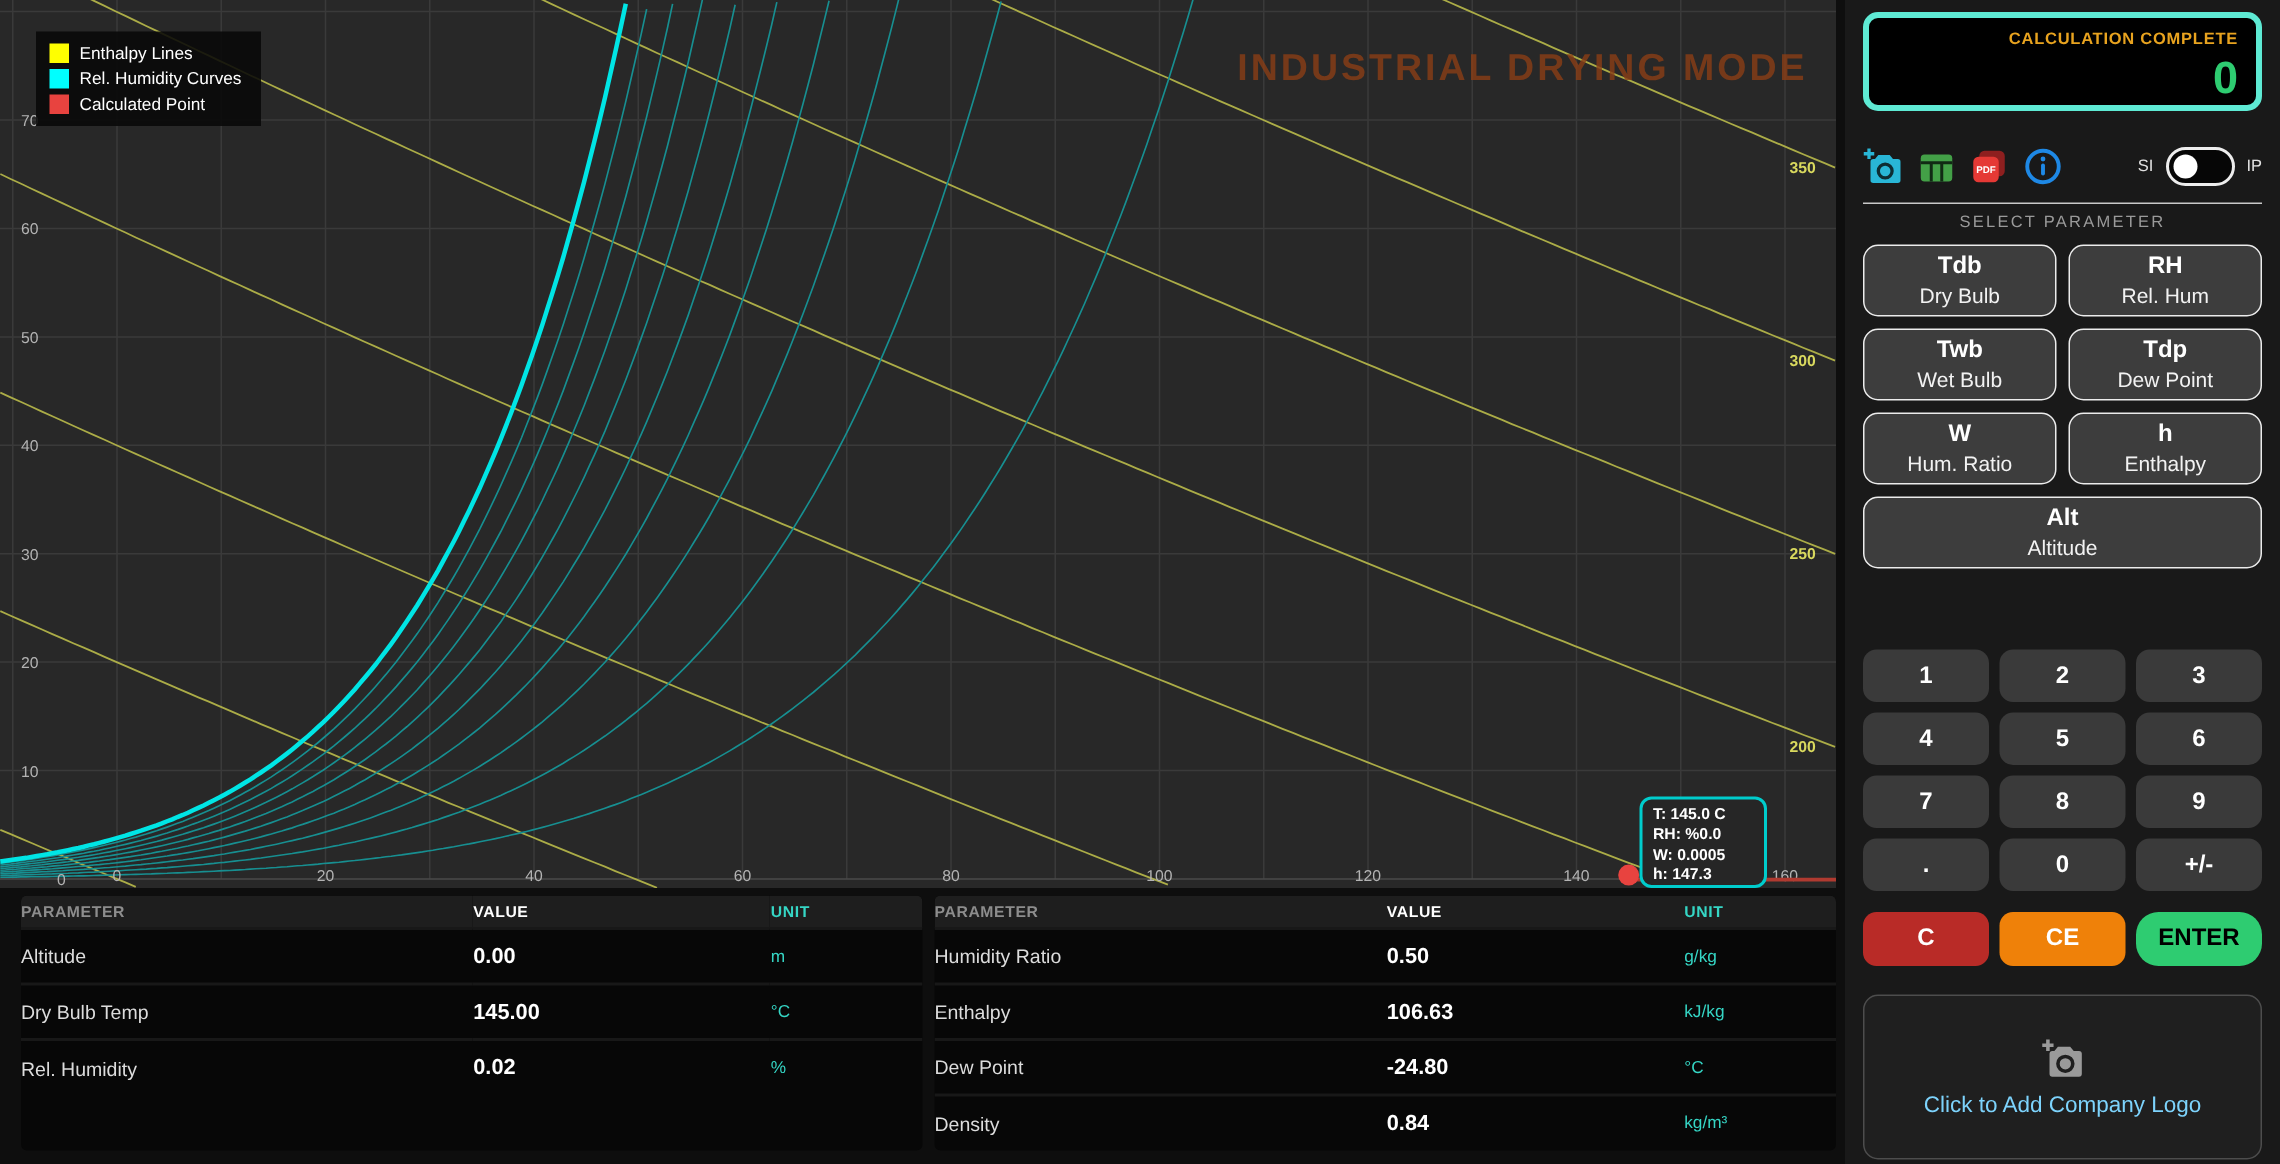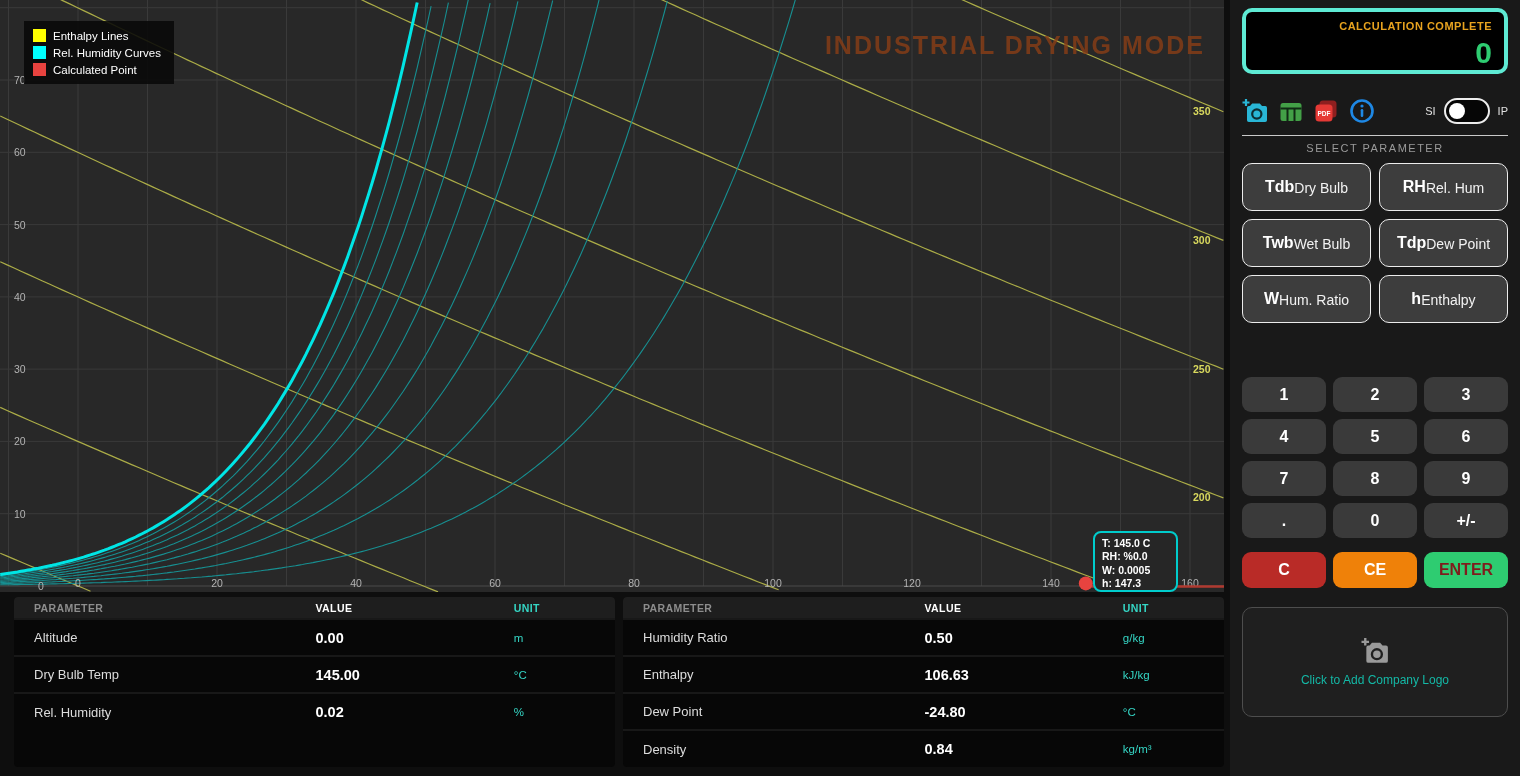--- a/index.html
+++ b/index.html
@@ -18,21 +18,21 @@
   .tooltip{position:absolute;left:1093px;top:531px;width:85px;height:61px;box-sizing:border-box;background:#262626;border:2px solid #00cccc;border-radius:8px;padding:4px 0 0 7px;z-index:4;color:#fff;font-size:10.5px;font-weight:bold;line-height:1.28;overflow:hidden}
 
   
   .tables{position:absolute;left:14px;top:597px;width:1210px;display:flex;gap:8px}
   .tblwrap{flex:1;background:#070707;border-radius:4px;overflow:hidden}
   table{width:100%;border-collapse:collapse}
   thead tr{background:#1e1e1e;height:22px}
   th{text-align:left;font-size:10.5px;letter-spacing:.4px}
   th.c0{color:#8d8d8d}th.c1{color:#fff}th.c2{color:#35d6c5}
   tbody tr{height:37px;border-top:2px solid #181818}
-  .c0{padding-left:20px;width:50%}
+  .c0{padding-left:0;width:50%}
   .c1{width:33%}
   .c2{width:17%}
   td.c0{color:#dcdcdc;font-size:13px}
   td.c1{color:#fff;font-weight:bold;font-size:14.5px}
   td.c2{color:#35d6c5;font-size:11.5px}
 
   
   .panel{position:absolute;left:1230px;top:0;width:290px;height:776px;background:#191919;box-sizing:border-box;padding:8px 12px 0}
   .display{height:66px;background:#000;border:4px solid #5eead4;border-radius:10px;box-sizing:border-box;position:relative;margin-bottom:22px}
   .dstatus{position:absolute;top:8px;right:12px;font-size:11px;font-weight:bold;letter-spacing:.5px}
@@ -40,30 +40,30 @@
   .toolbar{height:30px;display:flex;align-items:center;justify-content:space-between}
   .ticons{display:flex;gap:10px;align-items:center}
   .icon-btn{background:none;border:none;padding:0;cursor:pointer;display:flex}
   .toggle-group{display:flex;align-items:center;gap:8px}
   .tglabel{font-size:11px;font-weight:normal;color:#e0e0e0}
   .switch{width:46px;height:26px;box-sizing:border-box;border:2px solid #ededed;border-radius:14px;background:#060606;position:relative;cursor:pointer}
   .knob{position:absolute;left:3px;top:3px;width:16px;height:16px;border-radius:50%;background:#fff}
   hr.divider{border:none;border-top:1px solid #c9c9c9;margin:9px 0 0}
   .select-label{text-align:center;color:#9a9a9a;font-size:11px;letter-spacing:1.5px;margin:6px 0 9px}
   .param-grid{display:grid;grid-template-columns:1fr 1fr;gap:8px}
-  .pbtn{height:48px;background:#3d3d3d;border:1.5px solid #ececec;border-radius:10px;display:flex;flex-direction:row;align-items:center;justify-content:center;cursor:pointer;padding:16px;box-sizing:border-box}
+  .pbtn{height:48px;background:#3d3d3d;border:1.5px solid #ececec;border-radius:10px;display:flex;flex-direction:column;align-items:center;justify-content:center;cursor:pointer;padding:16px;box-sizing:border-box}
   .pbtn.wide{grid-column:1/3}
   .pcode{font-size:16px;font-weight:bold;color:#fff;line-height:1.1}
   .psub{font-size:14px;color:#f2f2f2;margin-top:2px}
   .numpad{display:grid;grid-template-columns:repeat(3,1fr);gap:7px;margin-top:54px}
   .nkey{height:35px;background:#3a3a3a;border:none;border-radius:9px;color:#fff;font-weight:bold;font-size:16px;cursor:pointer}
   .actions{display:grid;grid-template-columns:repeat(3,1fr);gap:7px;margin-top:14px}
   .abtn{height:36px;border:none;border-radius:9px;font-weight:bold;font-size:16px;cursor:pointer}
   .logo-box{margin-top:19px;height:108px;border:1px solid #4d4d4d;border-radius:10px;background:#1f1f1f;display:flex;flex-direction:column;align-items:center;justify-content:center;gap:8px;cursor:pointer}
-  .logo-text{color:#14b8a6;font-size:12px}
+  .logo-text{color:#7dd3fc;font-size:15px}
 </style>
 </head>
 <body>
 
 <div class="chart-area">
   <svg class="chart" width="1224" height="592" viewBox="0 0 1224 592">
       <rect x="0" y="0" width="1224" height="592" fill="#282828"></rect>
       <g stroke="#3a3a3a" stroke-width="1">
         <line x1="8.5" y1="0" x2="8.5" y2="586"></line>
         <line x1="78.0" y1="0" x2="78.0" y2="586"></line>
@@ -299,39 +299,43 @@
         <div class="psub">Dew Point</div>
       </button>
       <button type="button" class="pbtn">
         <div class="pcode">W</div>
         <div class="psub">Hum. Ratio</div>
       </button>
       <button type="button" class="pbtn">
         <div class="pcode">h</div>
         <div class="psub">Enthalpy</div>
       </button>
+      <button type="button" class="pbtn wide">
+        <div class="pcode">Alt</div>
+        <div class="psub">Altitude</div>
+      </button>
     </div>
   <div class="numpad">
       <button type="button" class="nkey">1</button>
       <button type="button" class="nkey">2</button>
       <button type="button" class="nkey">3</button>
       <button type="button" class="nkey">4</button>
       <button type="button" class="nkey">5</button>
       <button type="button" class="nkey">6</button>
       <button type="button" class="nkey">7</button>
       <button type="button" class="nkey">8</button>
       <button type="button" class="nkey">9</button>
       <button type="button" class="nkey">.</button>
       <button type="button" class="nkey">0</button>
       <button type="button" class="nkey">+/-</button>
     </div>
   <div class="actions">
       <button type="button" class="abtn" style="background: rgb(185, 43, 39); color: rgb(255, 255, 255);">C</button>
       <button type="button" class="abtn" style="background: rgb(239, 129, 9); color: rgb(255, 255, 255);">CE</button>
-      <button type="button" class="abtn" style="background: rgb(46, 204, 113); color: #7f1d1d;">ENTER</button>
+      <button type="button" class="abtn" style="background: rgb(46, 204, 113); color: #000000; border-radius: 15px;">ENTER</button>
     </div>
 
   <div class="logo-box">
     <svg width="31" height="28" viewBox="0 0 27 26">
       <path fill="#9a9a9a" d="M8 8 l2.2-2.6 h7.6 L20 8 h3.2 a1.8 1.8 0 0 1 1.8 1.8 V22.2 a1.8 1.8 0 0 1 -1.8 1.8 H6.8 A1.8 1.8 0 0 1 5 22.2 V9.8 A1.8 1.8 0 0 1 6.8 8 Z"></path>
       <circle cx="14.8" cy="16" r="4.6" fill="none" stroke="#1f1f1f" stroke-width="2.2"></circle>
       <path d="M4 1 v7 M0.5 4.5 h7" fill="none" stroke="#9a9a9a" stroke-width="2.2"></path>
     </svg>
     <div class="logo-text">Click to Add Company Logo</div>
   </div>

